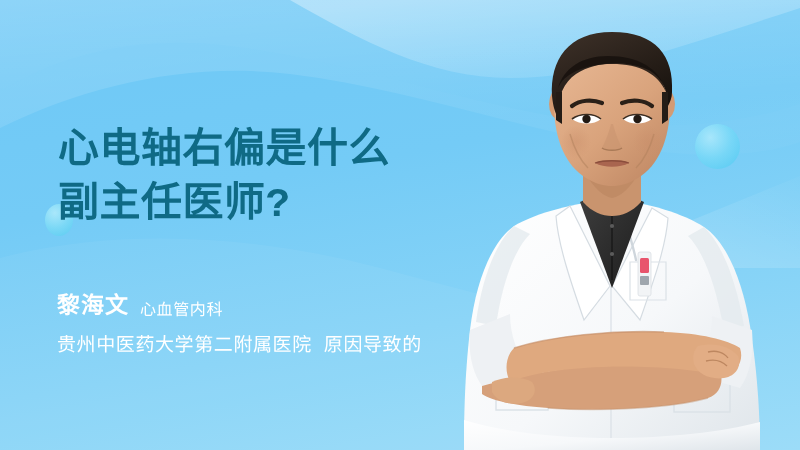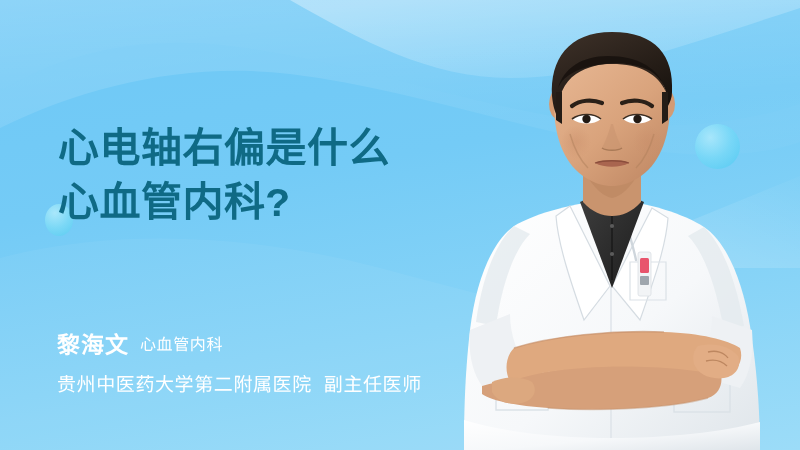--- a/index.html
+++ b/index.html
@@ -75,24 +75,23 @@
   #headline .line { display: block; white-space: nowrap; }
 
   #doctor-info {
     position: absolute;
     left: 57px;
     top: 286px;
     width: 460px;
   }
   #doctor-name-row {
     display: flex;
-    align-items: center;
+    align-items: flex-end;
     gap: 11px;
     white-space: nowrap;
-    margin-top: 40px;
   }
   #doctor-name {
     color: #ffffff;
     font-size: 23px;
     font-weight: bold;
     letter-spacing: 1px;
   }
   #doctor-title {
     color: #ffffff;
     font-size: 16px;
@@ -142,29 +141,29 @@
     <path d="M800,176 L575,268 L800,268 Z" fill="url(#waveGradD)" opacity="0.85"></path>
 
     <path d="M0,258 C120,226 260,236 380,268 C470,292 560,316 640,330 L640,450 L0,450 Z" fill="#ffffff" opacity="0.05"></path>
   </svg>
 
   <div class="bubble" id="bubble-right"></div>
   <div class="bubble" id="bubble-left"></div>
 
   <div id="headline">
     <span class="line">心电轴右偏是什么</span>
-    <span class="line">心血管内科?</span>
+    <span class="line">副主任医师?</span>
   </div>
 
   <div id="doctor-info">
     <div id="doctor-name-row">
       <span id="doctor-name">黎海文</span>
       <span id="doctor-title">心血管内科</span>
     </div>
-    <div id="doctor-affiliation">贵州中医药大学第二附属医院 副主任医师</div>
+    <div id="doctor-affiliation">贵州中医药大学第二附属医院 原因导致的</div>
   </div>
 
   <svg id="doctor-photo" viewBox="0 0 320 420" xmlns="http://www.w3.org/2000/svg">
     <defs>
       <linearGradient id="coatGrad" x1="0" y1="0" x2="1" y2="1">
         <stop offset="0%" stop-color="#ffffff"></stop>
         <stop offset="55%" stop-color="#f6f8fa"></stop>
         <stop offset="100%" stop-color="#dfe5ea"></stop>
       </linearGradient>
       <linearGradient id="skinGrad" x1="0.2" y1="0" x2="0.9" y2="1">

